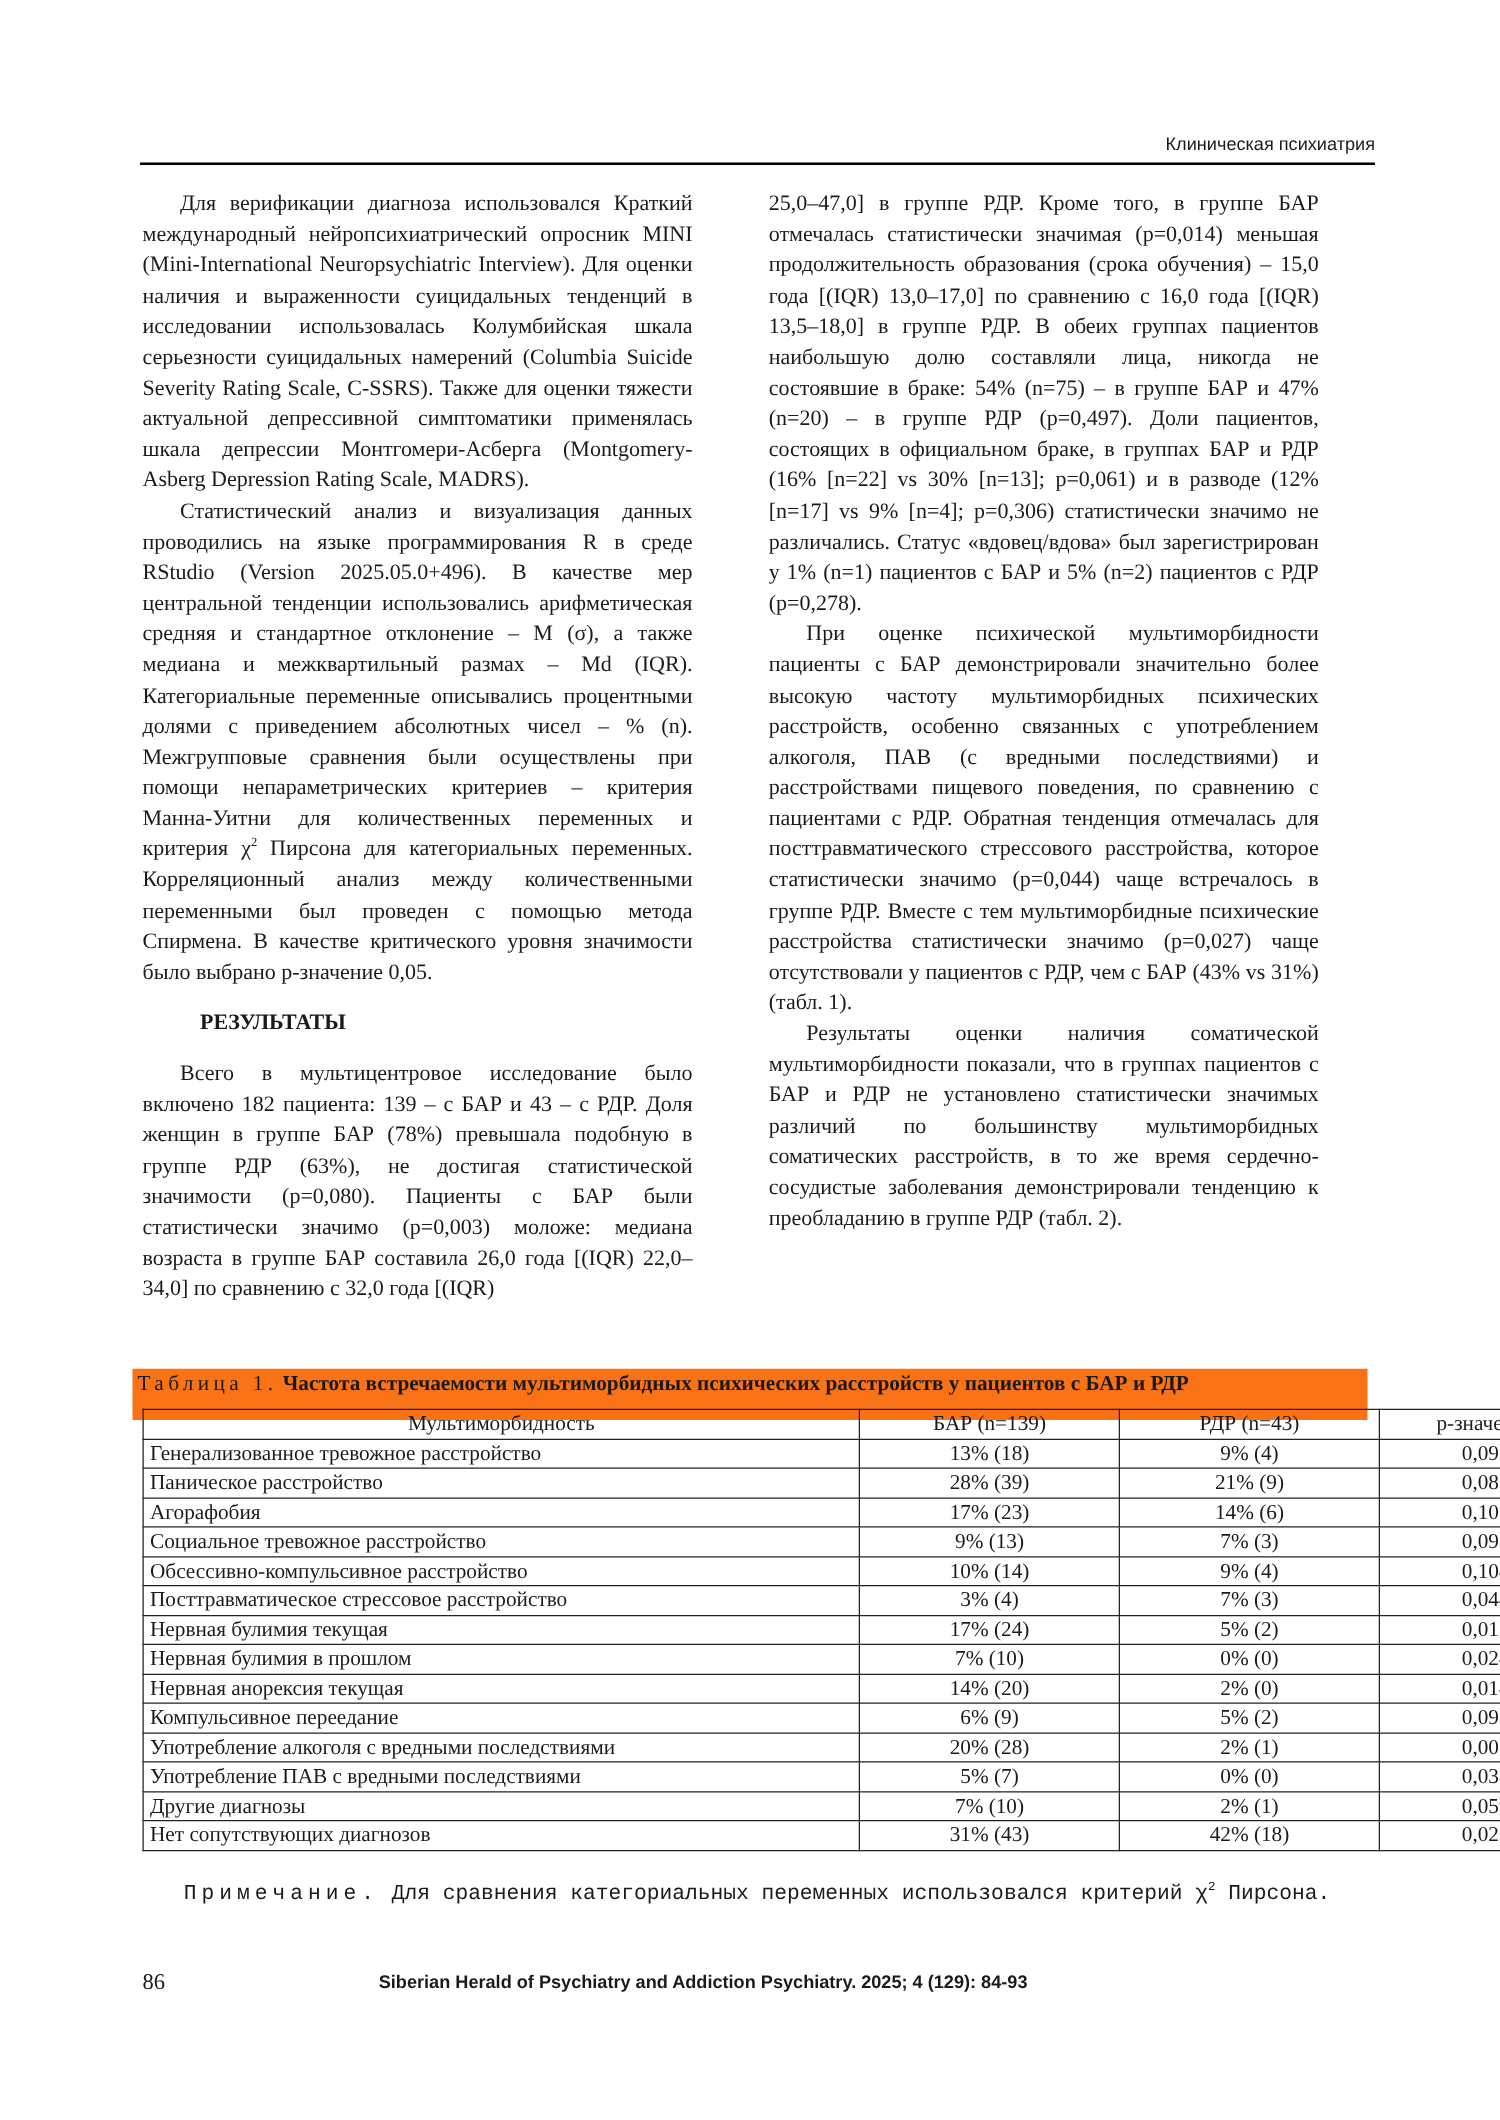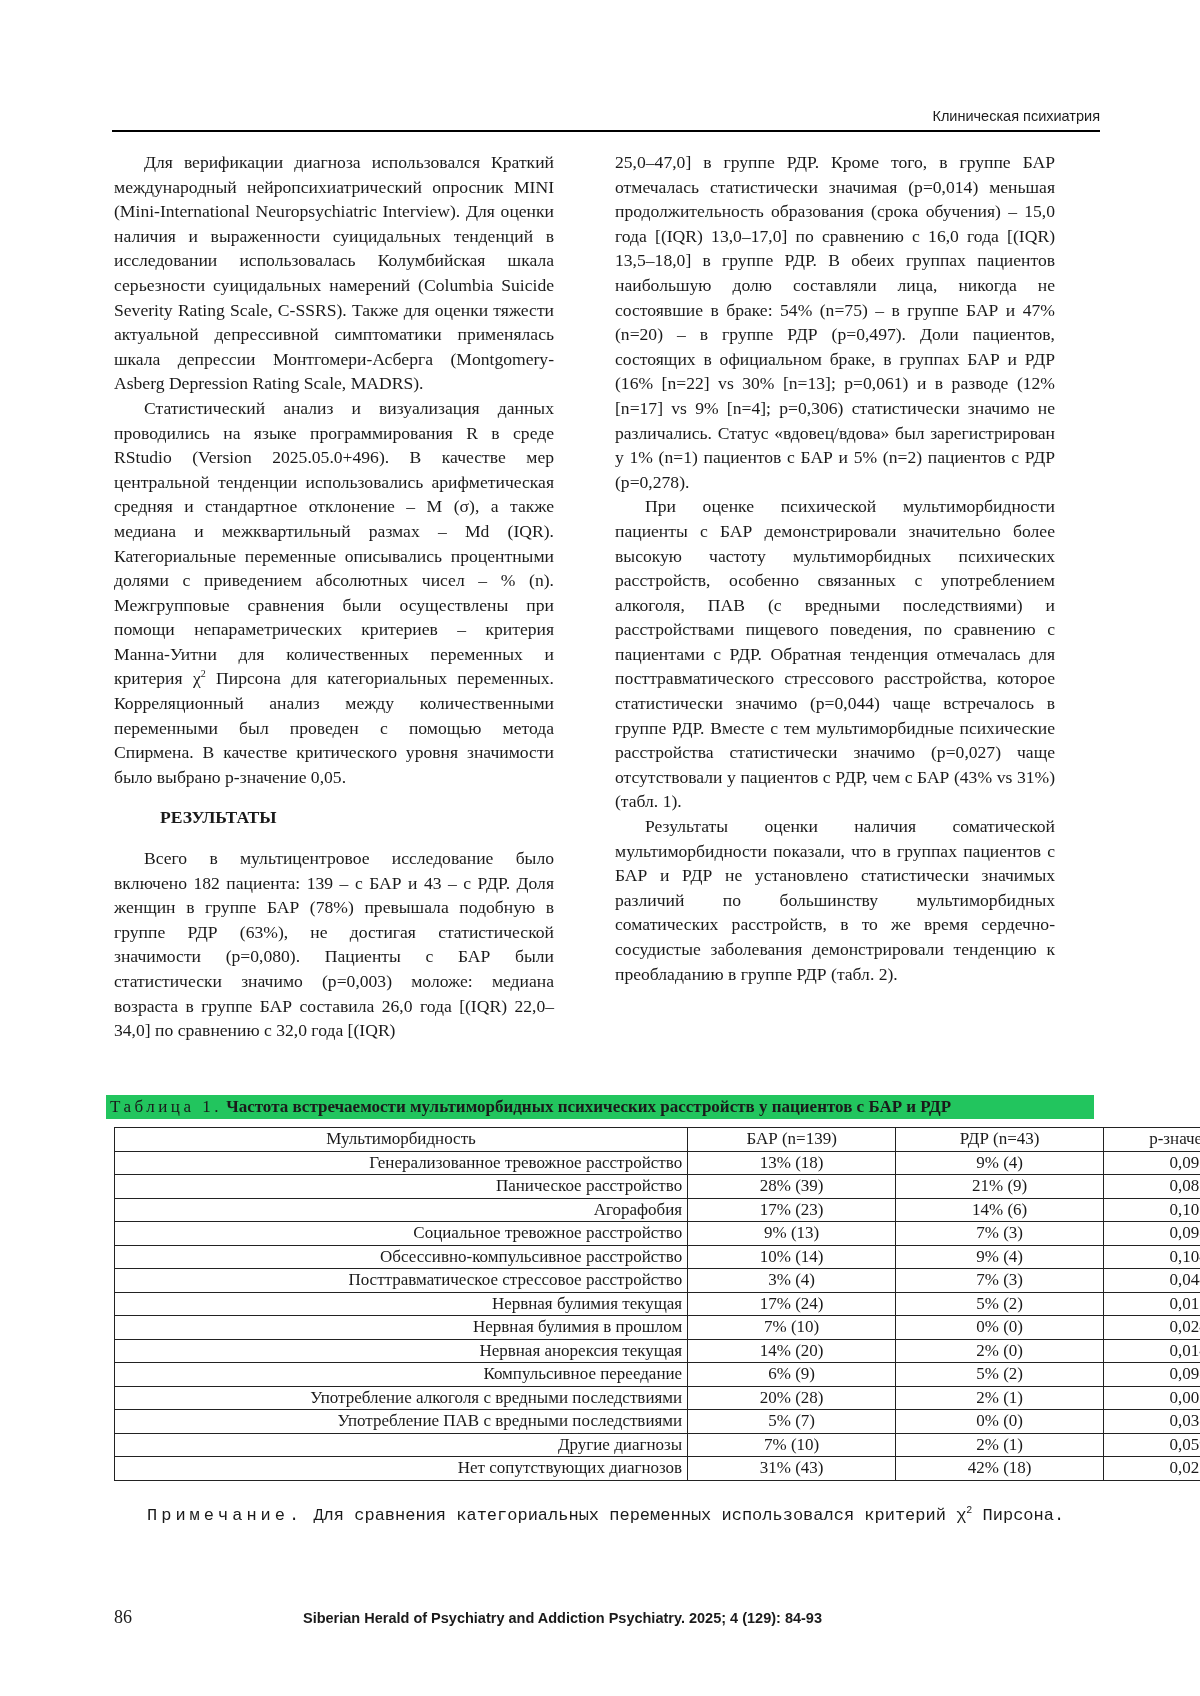--- a/index.html
+++ b/index.html
@@ -8,33 +8,33 @@
   .running-head { position: absolute; left: 112px; top: 106px; width: 988px; height: 24px;
                   border-bottom: 2px solid #000000; text-align: right;
                   font-family: "Liberation Sans", sans-serif; font-size: 14.5px; line-height: 20px; }
   .col { position: absolute; top: 150px; width: 440px; font-size: 17.6px; line-height: 24.6px;
          text-align: justify; hyphens: manual; }
   .col.left { left: 114px; }
   .col.right { left: 615px; }
   .col p { margin: 0; text-indent: 30px; }
   .col h2 { margin: 16px; font-size: 17.6px; line-height: 24.6px; font-weight: bold; padding-left: 30px; }
   sup { font-size: 10px; line-height: 0; }
-  .table-caption { position: absolute; left: 106px; top: 1095px; width: 988px; height: 24px;
-                   background: #22c55e; font-size: 17px; line-height: 24px; white-space: nowrap;
+  .table-caption { position: absolute; left: 106px; top: 1095px; width: 988px; height: 41px;
+                   background: #f97316; font-size: 17px; line-height: 24px; white-space: nowrap;
                    overflow: hidden; padding-left: 4px; box-sizing: border-box; }
   .table-caption .lbl { letter-spacing: 3.5px; }
   .table-caption .ttl { font-weight: bold; }
   table.data { position: absolute; left: 114px; top: 1127px; width: 1160px;
                border-collapse: collapse; font-size: 17px; line-height: 22.5px; }
   table.data th, table.data td { border: 1.5px solid #222; padding: 0 5px; font-weight: normal; }
   table.data td.c, table.data th { text-align: center; }
-  table.data td.l { text-align: right; }
+  table.data td.l { text-align: left; }
   .note { position: absolute; left: 147px; top: 1505px; font-size: 17px; line-height: 22px; white-space: nowrap; font-family: Liberation Mono, monospace; }
   .note .lbl { letter-spacing: 4px; }
-  .footer { position: absolute; left: 114px; top: 1575px; width: 988px; height: 24px; margin-top: 32px; }
+  .footer { position: absolute; left: 114px; top: 1575px; width: 988px; height: 24px; }
   .page-num { position: absolute; left: 0; top: 0; font-size: 18px; }
   .journal { position: absolute; left: 189px; top: 0; font-family: "Liberation Sans", sans-serif;
              font-weight: bold; font-size: 14.5px; line-height: 22px; }
 </style>
 </head>
 <body>
 
 <div class="running-head">
   <span>Клиническая психиатрия</span>
 </div>

